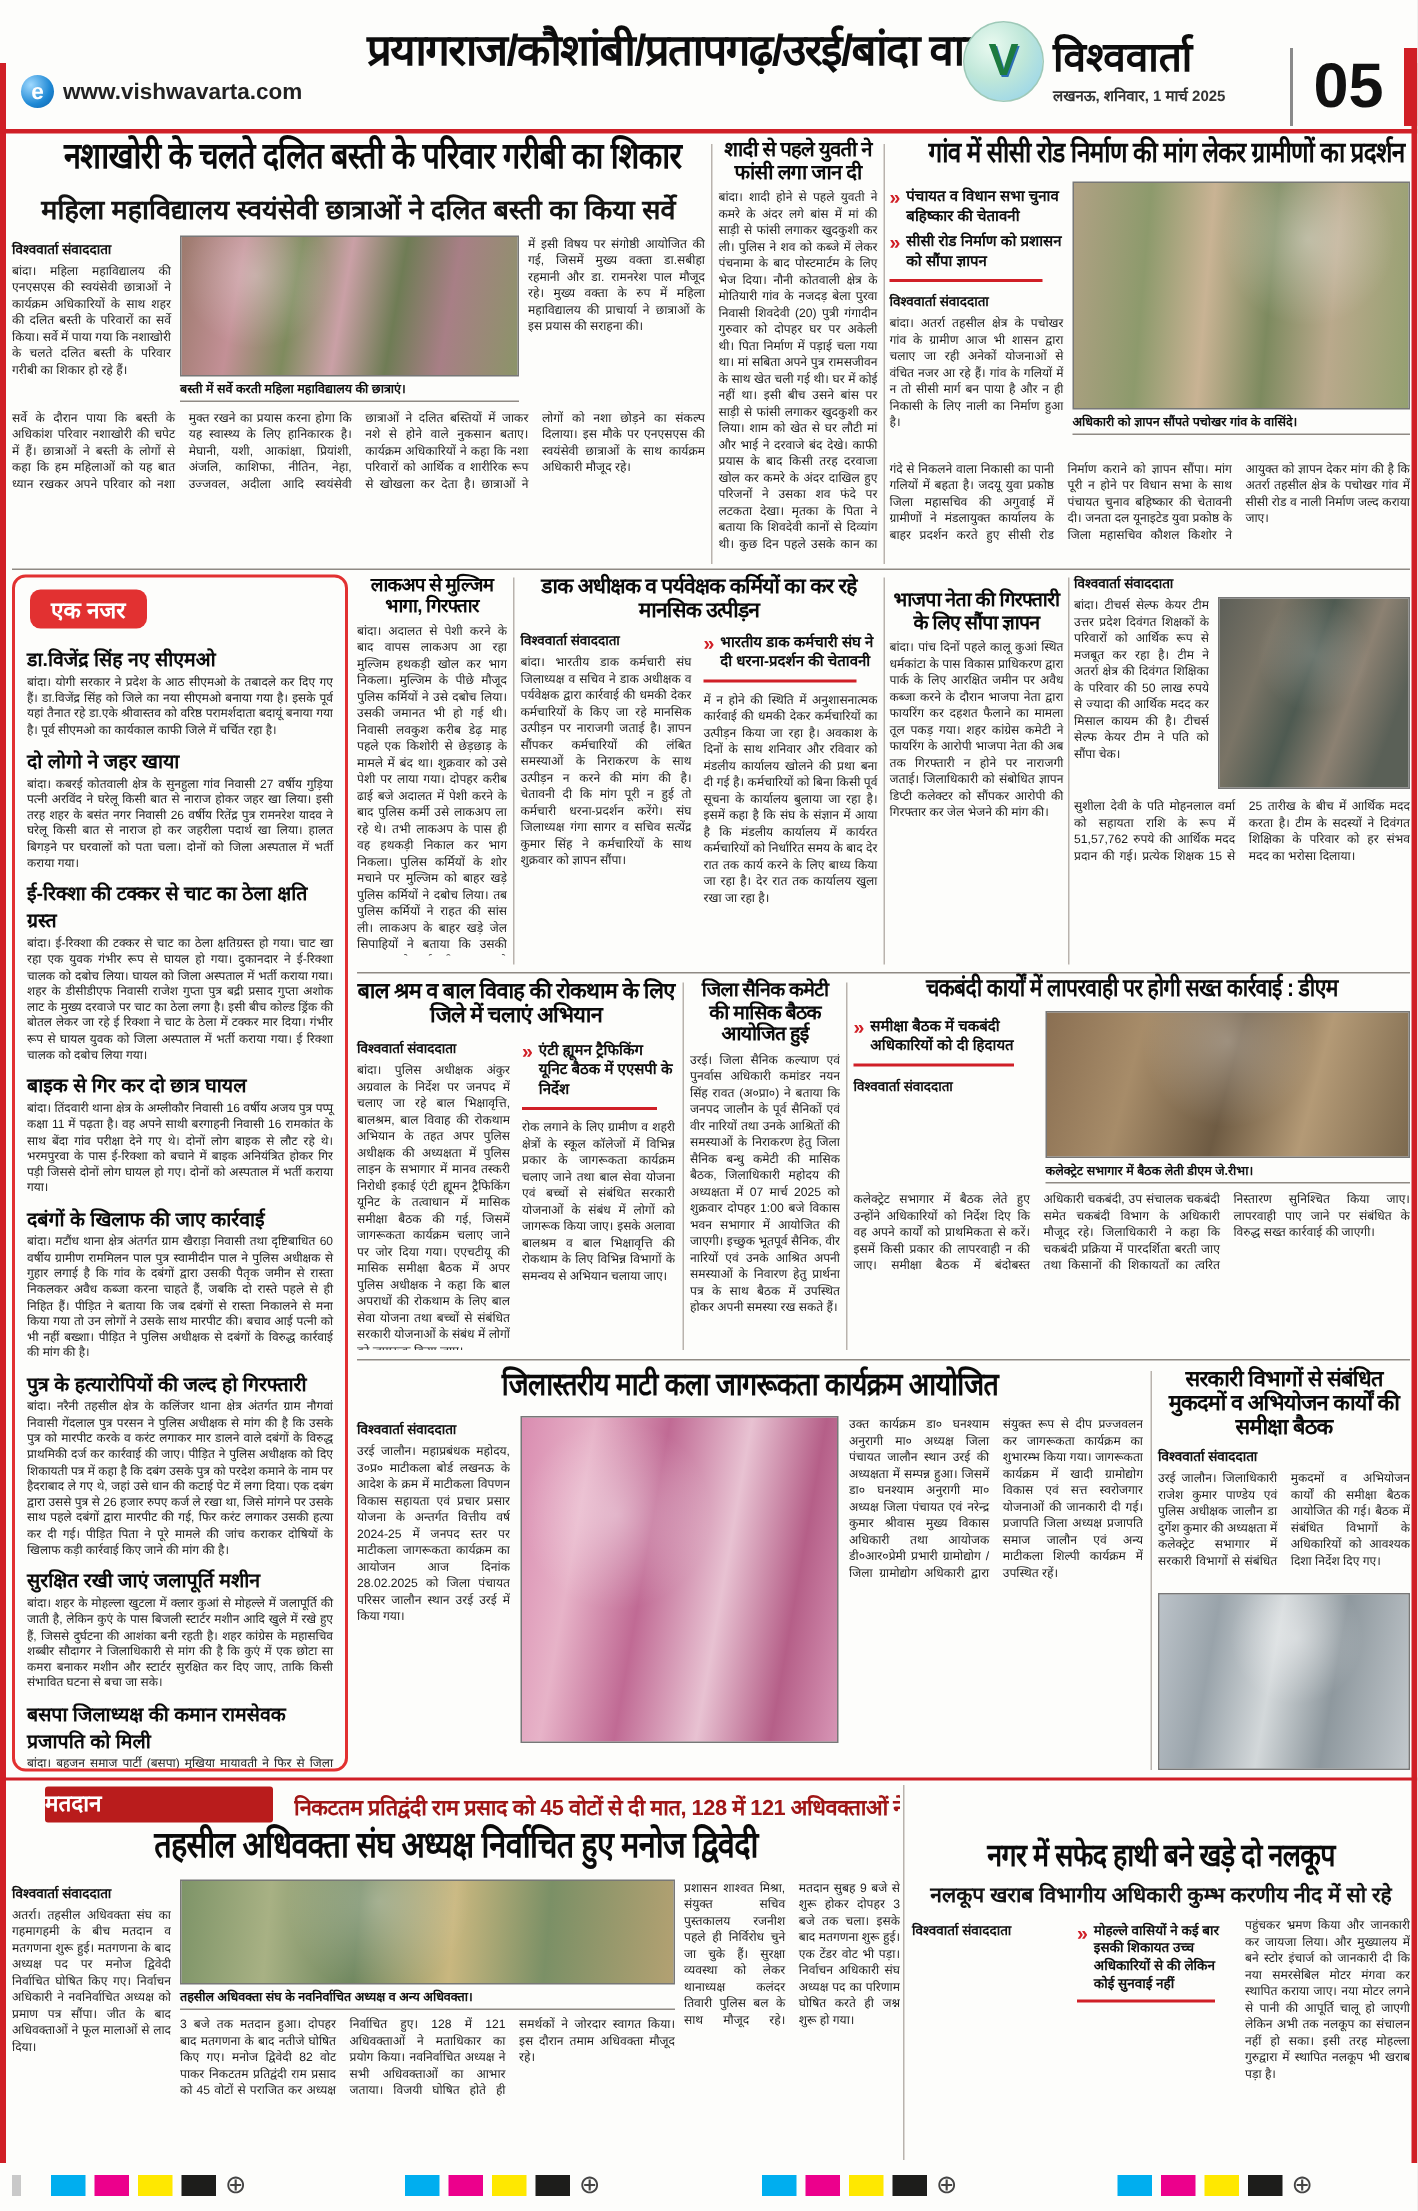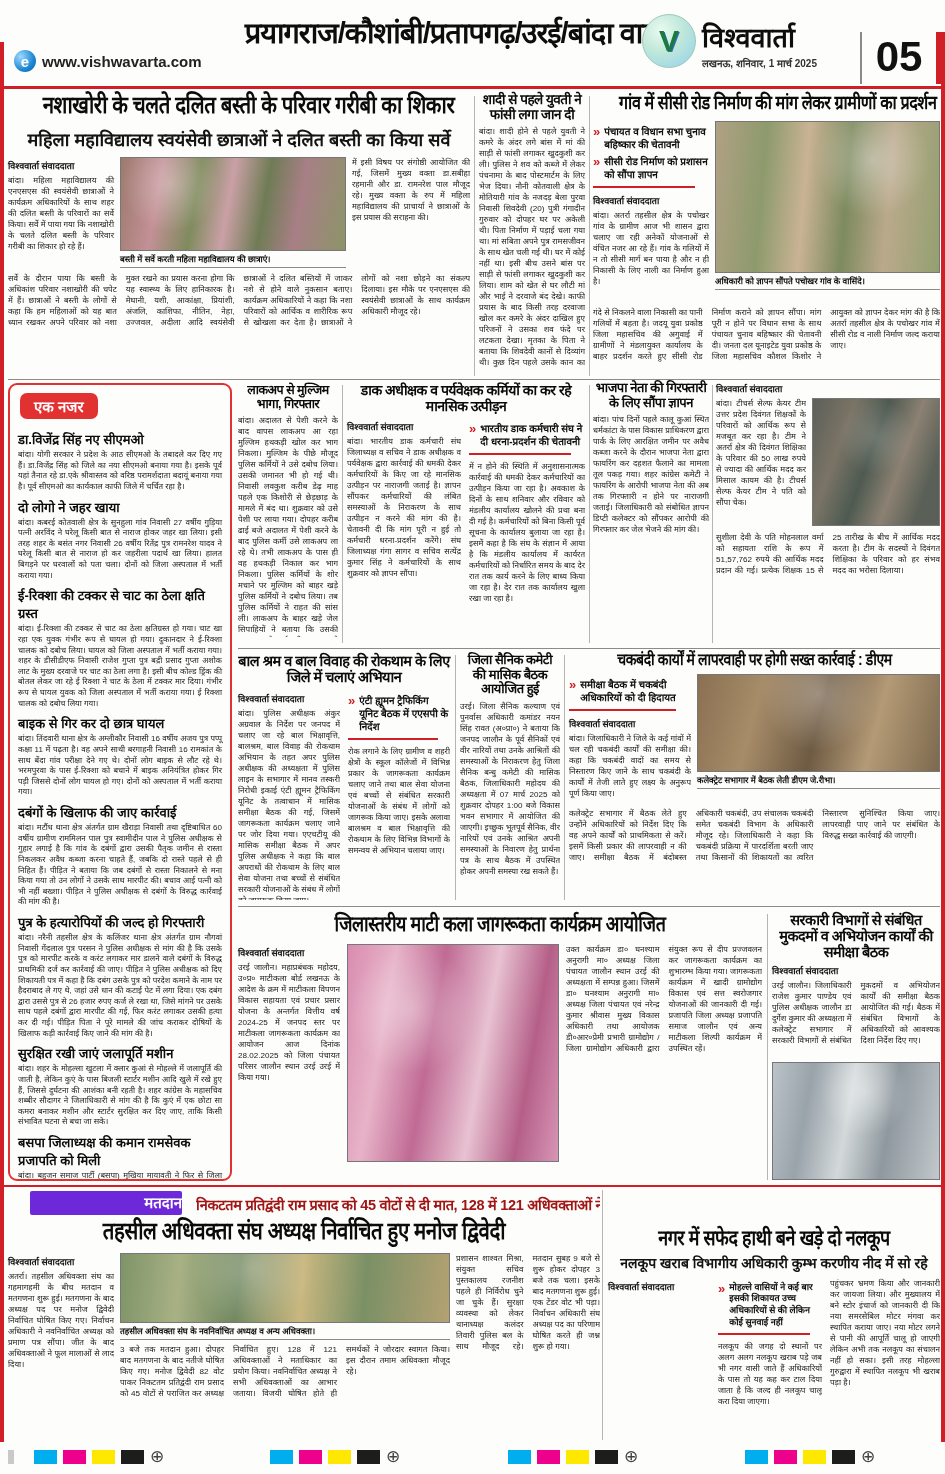--- a/index.html
+++ b/index.html
@@ -54,21 +54,21 @@
         linear-gradient(110deg,#5d5f58,#7a7466 25%,#4e5a51 45%,#8c8172 65%,#5a6057 85%);}
   .ph-d{background:radial-gradient(circle at 50% 20%,rgba(255,255,255,.3),transparent 40%),
         linear-gradient(105deg,#8a6f52,#a78c69 25%,#6e5b43 50%,#b49a76 72%,#7c694e);}
   .ph-e{background:radial-gradient(circle at 30% 30%,rgba(255,255,255,.35),transparent 30%),
         linear-gradient(100deg,#d98cb0,#e7b3c8 20%,#c06a94 40%,#e8c2d2 62%,#b55f88 82%,#d795b5);}
   .ph-f{background:radial-gradient(circle at 55% 25%,rgba(255,255,255,.4),transparent 35%),
         linear-gradient(100deg,#bcc3c9,#99a3aa 22%,#d3d8da 45%,#8e989e 68%,#c2c8cc);}
   .ph-g{background:radial-gradient(circle at 40% 20%,rgba(255,255,255,.3),transparent 30%),
         linear-gradient(95deg,#7e9468,#a8b184 18%,#6d855c 36%,#c9b77f 55%,#7b9066 74%,#b3a172);}
   
-  .matdan-badge{background:#6d28d9;color:#fff;font-size:15px;font-weight:800;text-align:right;
+  .matdan-badge{background:#b91c1c;color:#fff;font-size:15px;font-weight:800;text-align:left;
                 line-height:24px;border-radius:2px;}
   .strap{font-size:14.5px;font-weight:800;color:#a01616;letter-spacing:-.3px;white-space:nowrap;}
   
   .cmyk{display:flex;gap:6px;align-items:center;}
   .sw{width:23px;height:14px;}
   .regmark{font-size:17px;line-height:14px;color:#444;font-weight:400;}
 </style>
 </head>
 <body>
 
@@ -201,21 +201,21 @@
           <span class="btxt">भारतीय डाक कर्मचारी संघ ने दी धरना-प्रदर्शन की चेतावनी</span>
         </div>
         <div class="bull-line"></div>
         <div class="body" style="height:160px;overflow:hidden;">में न होने की स्थिति में अनुशासनात्मक कार्रवाई की धमकी देकर कर्मचारियों का उत्पीड़न किया जा रहा है। अवकाश के दिनों के साथ शनिवार और रविवार को मंडलीय कार्यालय खोलने की प्रथा बना दी गई है। कर्मचारियों को बिना किसी पूर्व सूचना के कार्यालय बुलाया जा रहा है। इसमें कहा है कि संघ के संज्ञान में आया है कि मंडलीय कार्यालय में कार्यरत कर्मचारियों को निर्धारित समय के बाद देर रात तक कार्य करने के लिए बाध्य किया जा रहा है। देर रात तक कार्यालय खुला रखा जा रहा है।</div>
       </div>
     </div>
   </div>
   <div class="abs gray-v" style="left:589px;top:385px;height:258px;"></div>
 
   <div class="abs" style="left:593px;top:381px;width:116px;">
-    <div class="hl" style="font-size:13px;">भाजपा नेता की गिरफ्तारी के लिए सौंपा ज्ञापन</div>
+    <div class="hl" style="font-size:13px;margin-top:12px;">भाजपा नेता की गिरफ्तारी के लिए सौंपा ज्ञापन</div>
     <div class="body" style="margin-top:4px;height:222px;overflow:hidden;">बांदा। पांच दिनों पहले कालू कुआं स्थित धर्मकांटा के पास विकास प्राधिकरण द्वारा पार्क के लिए आरक्षित जमीन पर अवैध कब्जा करने के दौरान भाजपा नेता द्वारा फायरिंग कर दहशत फैलाने का मामला तूल पकड़ गया। शहर कांग्रेस कमेटी ने फायरिंग के आरोपी भाजपा नेता की अब तक गिरफ्तारी न होने पर नाराजगी जताई। जिलाधिकारी को संबोधित ज्ञापन डिप्टी कलेक्टर को सौंपकर आरोपी की गिरफ्तार कर जेल भेजने की मांग की।</div>
   </div>
   <div class="abs gray-v" style="left:712px;top:385px;height:258px;"></div>
 
   <div class="abs" style="left:716px;top:379px;width:224px;">
     <div class="byline" style="margin-top:3px;">विश्ववार्ता संवाददाता</div>
     <div style="display:flex;gap:6px;">
       <div style="width:90px;flex:none;">
         <div class="body" style="height:130px;overflow:hidden;">बांदा। टीचर्स सेल्फ केयर टीम उत्तर प्रदेश दिवंगत शिक्षकों के परिवारों को आर्थिक रूप से मजबूत कर रहा है। टीम ने अतर्रा क्षेत्र की दिवंगत शिक्षिका के परिवार की 50 लाख रुपये से ज्यादा की आर्थिक मदद कर मिसाल कायम की है। टीचर्स सेल्फ केयर टीम ने पति को सौंपा चेक।</div>
       </div>
@@ -258,21 +258,20 @@
         <span class="cond">चकबंदी कार्यों में लापरवाही पर होगी सख्त कार्रवाई : डीएम</span>
       </div>
     <div style="display:flex;gap:6px;margin-top:6px;">
       <div style="width:122px;flex:none;">
         <div class="bullet">
           <span class="arr">»</span>
           <span class="btxt">समीक्षा बैठक में चकबंदी अधिकारियों को दी हिदायत</span>
         </div>
         <div class="bull-line"></div>
         <div class="byline">विश्ववार्ता संवाददाता</div>
-        <div class="body" style="height:70px;overflow:hidden;">बांदा। जिलाधिकारी ने जिले के कई गांवों में चल रही चकबंदी कार्यों की समीक्षा की। कहा कि चकबंदी वादों का समय से निस्तारण किए जाने के साथ चकबंदी के कार्यों में तेजी लाते हुए लक्ष्य के अनुरूप पूर्ण किया जाए।</div>
       </div>
       <div style="flex:1;">
         <div class="photo ph-d" style="width:100%;height:98px;"></div>
         <div class="cap">कलेक्ट्रेट सभागार में बैठक लेती डीएम जे.रीभा।</div>
       </div>
     </div>
     <div class="body cols3" style="margin-top:5px;height:72px;overflow:hidden;">कलेक्ट्रेट सभागार में बैठक लेते हुए उन्होंने अधिकारियों को निर्देश दिए कि वह अपने कार्यों को प्राथमिकता से करें। इसमें किसी प्रकार की लापरवाही न की जाए। समीक्षा बैठक में बंदोबस्त अधिकारी चकबंदी, उप संचालक चकबंदी समेत चकबंदी विभाग के अधिकारी मौजूद रहे। जिलाधिकारी ने कहा कि चकबंदी प्रक्रिया में पारदर्शिता बरती जाए तथा किसानों की शिकायतों का त्वरित निस्तारण सुनिश्चित किया जाए। लापरवाही पाए जाने पर संबंधित के विरुद्ध सख्त कार्रवाई की जाएगी।</div>
   </div>
 
   <div class="abs gray-h" style="left:238px;top:906px;width:702px;"></div>
@@ -337,21 +336,20 @@
     <div style="display:flex;gap:8px;margin-top:6px;">
       <div style="width:102px;flex:none;">
         <div class="byline">विश्ववार्ता संवाददाता</div>
       </div>
       <div style="width:104px;flex:none;">
         <div class="bullet">
           <span class="arr">»</span>
           <span class="btxt" style="font-size:9px;">मोहल्ले वासियों ने कई बार इसकी शिकायत उच्च अधिकारियों से की लेकिन कोई सुनवाई नहीं</span>
         </div>
         <div class="bull-line"></div>
-        <div class="body" style="height:118px;overflow:hidden;">नलकूप की जगह दो स्थानों पर अलग अलग नलकूप खराब पड़े जब भी नगर वासी जाते हैं अधिकारियों के पास तो यह कह कर टाल दिया जाता है कि जल्द ही नलकूप चालू करा दिया जाएगा।</div>
       </div>
       <div style="flex:1;">
         <div class="body" style="height:172px;overflow:hidden;">पहुंचकर भ्रमण किया और जानकारी कर जायजा लिया। और मुख्यालय में बने स्टोर इंचार्ज को जानकारी दी कि नया समरसेबिल मोटर मंगवा कर स्थापित कराया जाए। नया मोटर लगने से पानी की आपूर्ति चालू हो जाएगी लेकिन अभी तक नलकूप का संचालन नहीं हो सका। इसी तरह मोहल्ला गुरुद्वारा में स्थापित नलकूप भी खराब पड़ा है।</div>
       </div>
     </div>
   </div>
 
   <div class="abs" style="left:8px;top:1450px;width:6px;height:14px;background:#c9c9c9;"></div>
   <div class="abs cmyk" style="left:34px;top:1450px;">
     <span class="sw" style="background:#00aeef;"></span>

